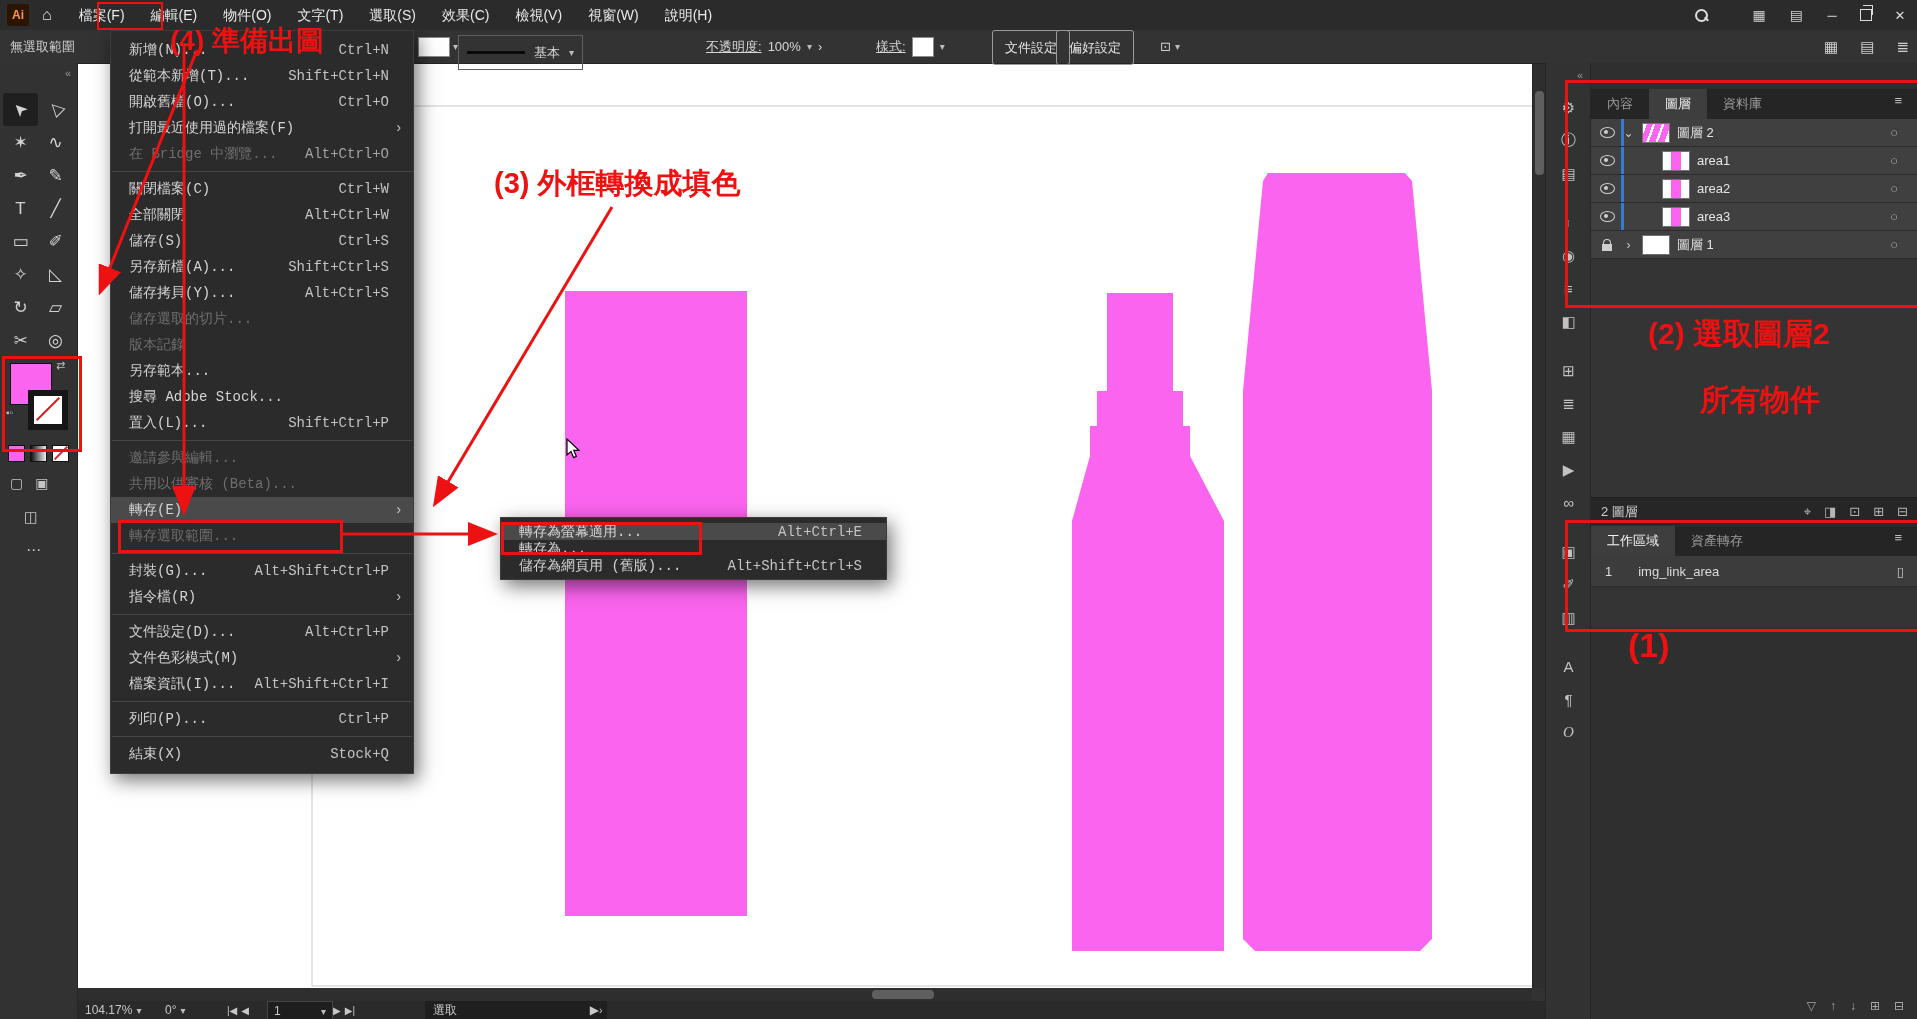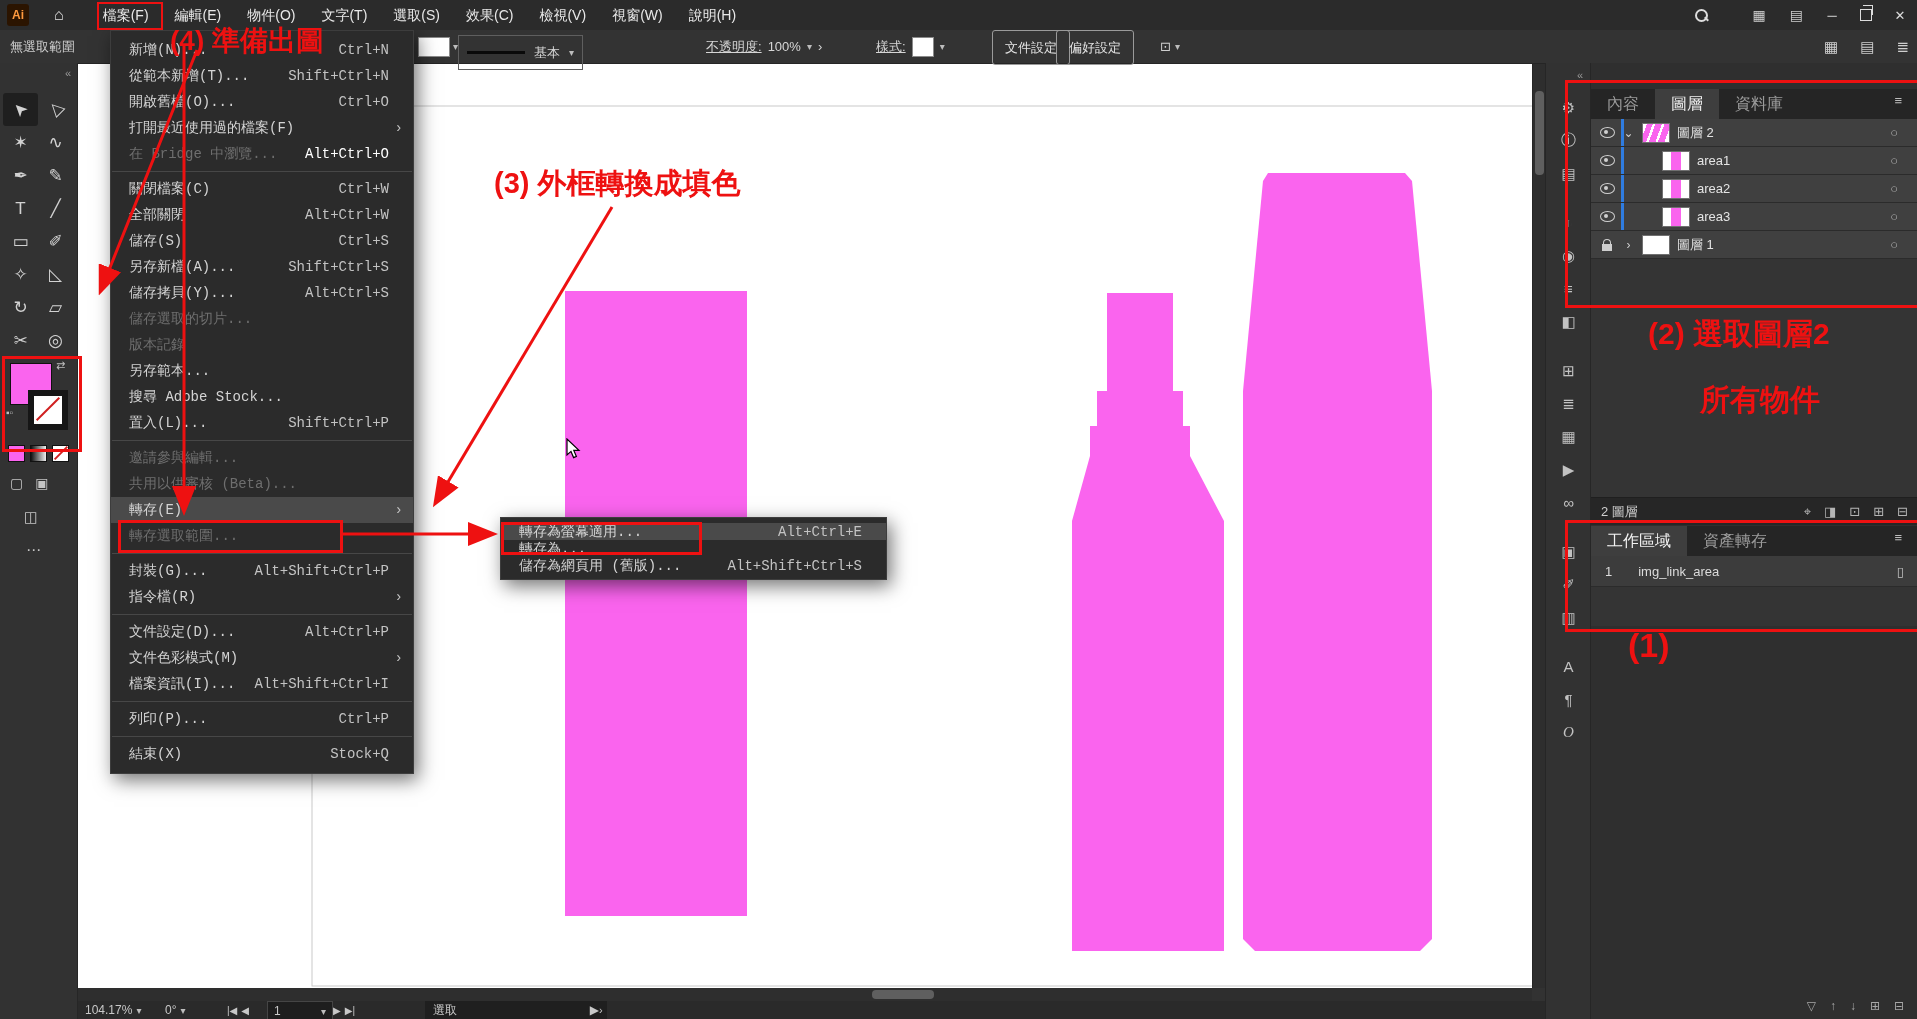--- a/index.html
+++ b/index.html
@@ -1,20 +1,20 @@
 <!DOCTYPE html>
 <html><head>
 <meta charset="utf-8">
 <style>
   html,body{margin:0;padding:0;width:1917px;height:1019px;overflow:hidden;background:#323232;
     font-family:"Liberation Sans","DejaVu Sans",sans-serif;}
   #app{position:relative;width:1917px;height:1019px;overflow:hidden;color:#d6d6d6;font-size:13px;}
 
   
-  .menubar{position:absolute;left:0;top:0;width:100%;height:30px;background:#2b2b2b;display:flex;align-items:center;z-index:30;gap:12px;}
+  .menubar{position:absolute;left:0;top:0;width:100%;height:30px;background:#2b2b2b;display:flex;align-items:center;z-index:30;}
   .ai-logo{width:22px;height:22px;margin:0 9px 0 7px;background:#2b1400;color:#ff9a3e;font-weight:bold;font-size:12px;
     display:flex;align-items:center;justify-content:center;border-radius:3px;}
   .home{font-size:16px;color:#e0e0e0;margin:0 14px 0 4px;}
   .menus{display:flex;height:30px;}
   .menu-item{padding:0 13px;line-height:30px;font-size:14px;color:#e8e8e8;cursor:default;}
   .mb-right{margin-left:auto;display:flex;align-items:center;height:30px;}
   .search-ic{position:relative;width:12px;height:12px;margin-right:34px;}
   .search-ic::before{content:'';position:absolute;left:0;top:0;width:9px;height:9px;border:2px solid #ddd;border-radius:50%;}
   .search-ic::after{content:'';position:absolute;left:9px;top:9px;width:5px;height:2px;background:#ddd;transform:rotate(45deg);}
   .mb-ic{color:#cfcfcf;font-size:14px;margin:0 12px;}
@@ -82,21 +82,21 @@
   .rail-collapse{position:absolute;top:6px;right:8px;color:#9a9a9a;font-size:11px;}
   .rail-list{position:absolute;top:28px;left:0;width:45px;display:flex;flex-direction:column;align-items:center;}
   .rail-icon{height:33px;display:flex;align-items:center;justify-content:center;color:#c2c2c2;font-size:15px;width:100%;}
   .rail-icon.spacer{height:16px;}
   .rail-icon.italic span{font-style:italic;font-family:"Liberation Serif","DejaVu Serif",serif;}
 
   
   .panels{position:absolute;left:1590px;top:63px;width:327px;bottom:0;background:#2f2f2f;border-left:1px solid #262626;z-index:6;}
   .tabbar{position:absolute;left:0;width:327px;height:30px;background:#252525;display:flex;align-items:center;}
   .tabbar1{top:26px;}
-  .tab{padding:0 16px;line-height:30px;color:#9b9b9b;font-size:16px;white-space:nowrap;}
+  .tab{padding:0 16px;line-height:30px;color:#9b9b9b;font-size:13px;white-space:nowrap;}
   .tab.active{background:#3e3e3e;color:#f2f2f2;}
   .tab-menu{margin-left:auto;margin-right:8px;color:#bdbdbd;}
   .layers-body{position:absolute;top:56px;left:0;width:327px;height:378px;background:#343434;}
   .layer-row{display:flex;align-items:center;height:27px;padding:0 8px;gap:7px;border-bottom:1px solid #2b2b2b;background:#404040;position:relative;}
   .layer-row.sel::before{content:'';position:absolute;left:30px;top:0;bottom:0;width:3px;background:#2f7ce0;}
   .eye-wrap{width:16px;display:flex;justify-content:center;}
   .eye{width:13px;height:9px;border:1.5px solid #cfcfcf;border-radius:50%;position:relative;display:inline-block;}
   .eye::after{content:'';position:absolute;left:3px;top:1.5px;width:4px;height:4px;border-radius:50%;background:#cfcfcf;}
   .lock{display:none;width:10px;height:7px;background:#cfcfcf;position:relative;margin-top:5px;}
   .lock::before{content:'';position:absolute;left:1px;top:-5px;width:6px;height:5px;border:1.5px solid #cfcfcf;border-bottom:none;border-radius:4px 4px 0 0;}
@@ -120,21 +120,21 @@
 
   
   .filemenu{position:absolute;left:110px;top:30px;width:302px;background:#2b2b2b;border:1px solid #3d3d3d;
     box-shadow:4px 6px 18px rgba(0,0,0,.55);padding:6px 0;z-index:20;}
   .fm-item{display:flex;align-items:center;height:26px;padding:0 10px 0 18px;color:#d4d4d4;font-size:14px;font-family:Liberation Mono, monospace;}
   .fm-label{flex:1;white-space:nowrap;}
   .fm-short{color:#c3c3c3;margin-right:4px;white-space:nowrap;}
   .fm-sub{visibility:hidden;width:10px;text-align:right;color:#c3c3c3;}
   .fm-item.has-sub .fm-sub{visibility:visible;}
   .fm-item.disabled{color:#6e6e6e;}
-  .fm-item.disabled .fm-short{color:#ffffff;}
+  .fm-item.disabled .fm-short{color:#a3a3a3;}
   .fm-item.hl{background:#4a4a4a;}
   .fm-item.sep{height:9px;padding:0;}
   .fm-item.sep::after{content:'';flex:1;height:1px;background:#474747;margin:0 1px;}
   .submenu{position:absolute;left:500px;top:517px;width:385px;background:#2b2b2b;border:1px solid #3d3d3d;
     box-shadow:4px 6px 18px rgba(0,0,0,.55);padding:5px 0;z-index:21;}
   .submenu .fm-item{height:17px;}
 
   
   .redbox{position:absolute;border:3px solid #ee1111;z-index:43;pointer-events:none;}
   .rb-file{left:97px;top:2px;width:62px;height:24px;border-width:2px;}

